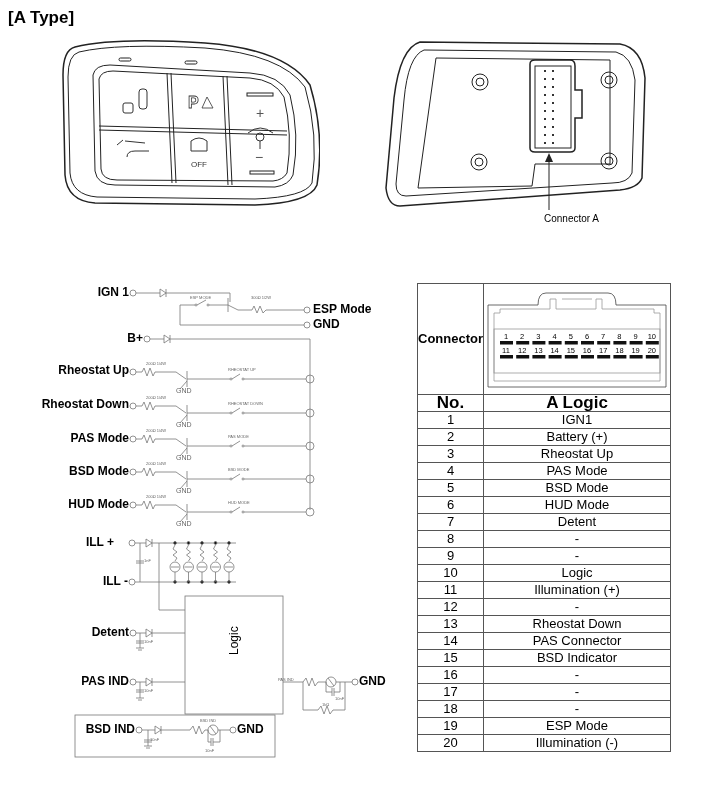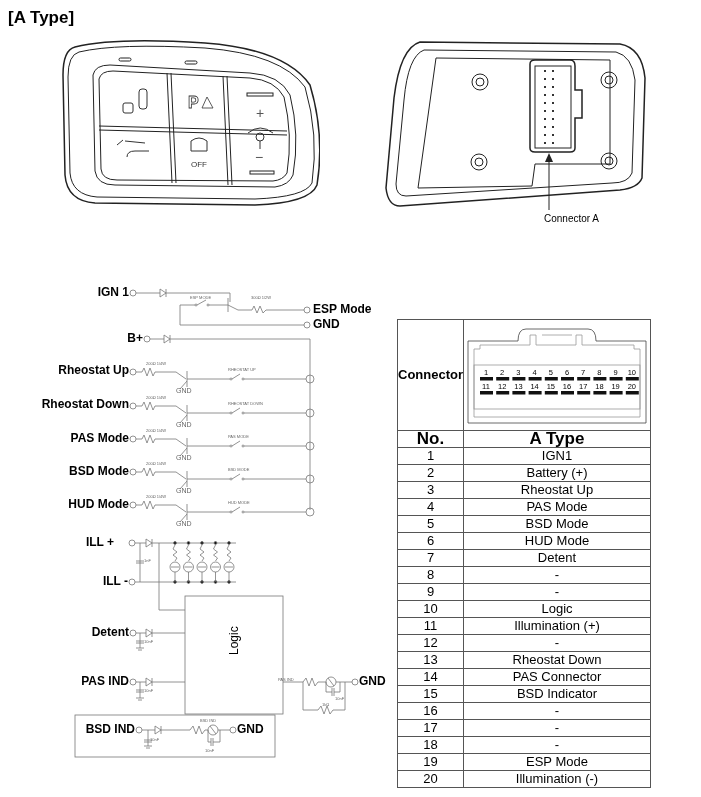--- a/index.html
+++ b/index.html
@@ -1,22 +1,22 @@
 <!DOCTYPE html>
 <html><head>
 <meta charset="utf-8">
 <style>
   html, body { margin: 0; padding: 0; background: #ffffff; }
   body { width: 701px; height: 797px; position: relative; overflow: hidden;
          font-family: "Liberation Sans", sans-serif; color: #000; }
   .abs { position: absolute; }
   .title { left: 8px; top: 8px; font-size: 17px; font-weight: bold; }
   svg text { font-family: "Liberation Sans", sans-serif; }
-  .pin-table { position: absolute; left: 397px; top: 283px; width: 240px;
-               border-collapse: collapse; font-size: 13px; margin-top: 36px; }
+  .pin-table { position: absolute; left: 417px; top: 283px; width: 240px;
+               border-collapse: collapse; font-size: 13px; }
   .pin-table td, .pin-table th { border: 1px solid #555; text-align: center;
                padding: 0; height: 16px; line-height: 16px; }
   .pin-table th { font-weight: bold; font-size: 17px; }
   .pin-table .no-col { width: 74px; }
   .conn-label { font-weight: bold; font-size: 13px; height: 110px !important; }
   .conn-cell { height: 110px !important; position: relative; }
   .lbl { position: absolute; font-size: 12.5px; white-space: nowrap; text-align: right; }
   .lblL { font-size: 12px; font-weight: bold; }
   .tiny { font-size: 4px; fill: #666; }
 </style>
@@ -427,21 +427,21 @@
               <text x="151.6" y="62" font-size="7.5" text-anchor="middle">19</text>
               <rect x="145.6" y="64" width="13" height="3.5" fill="#111"></rect>
               <text x="167.79999999999998" y="62" font-size="7.5" text-anchor="middle">20</text>
               <rect x="161.79999999999998" y="64" width="13" height="3.5" fill="#111"></rect>
             </g>
         </svg>
       </td>
     </tr>
     <tr>
       <th class="no-col">No.</th>
-      <th>A Type</th>
+      <th>A Logic</th>
     </tr>
   <tr>
         <td>1</td>
         <td>IGN1</td>
       </tr>
       <tr>
         <td>2</td>
         <td>Battery (+)</td>
       </tr>
       <tr>

